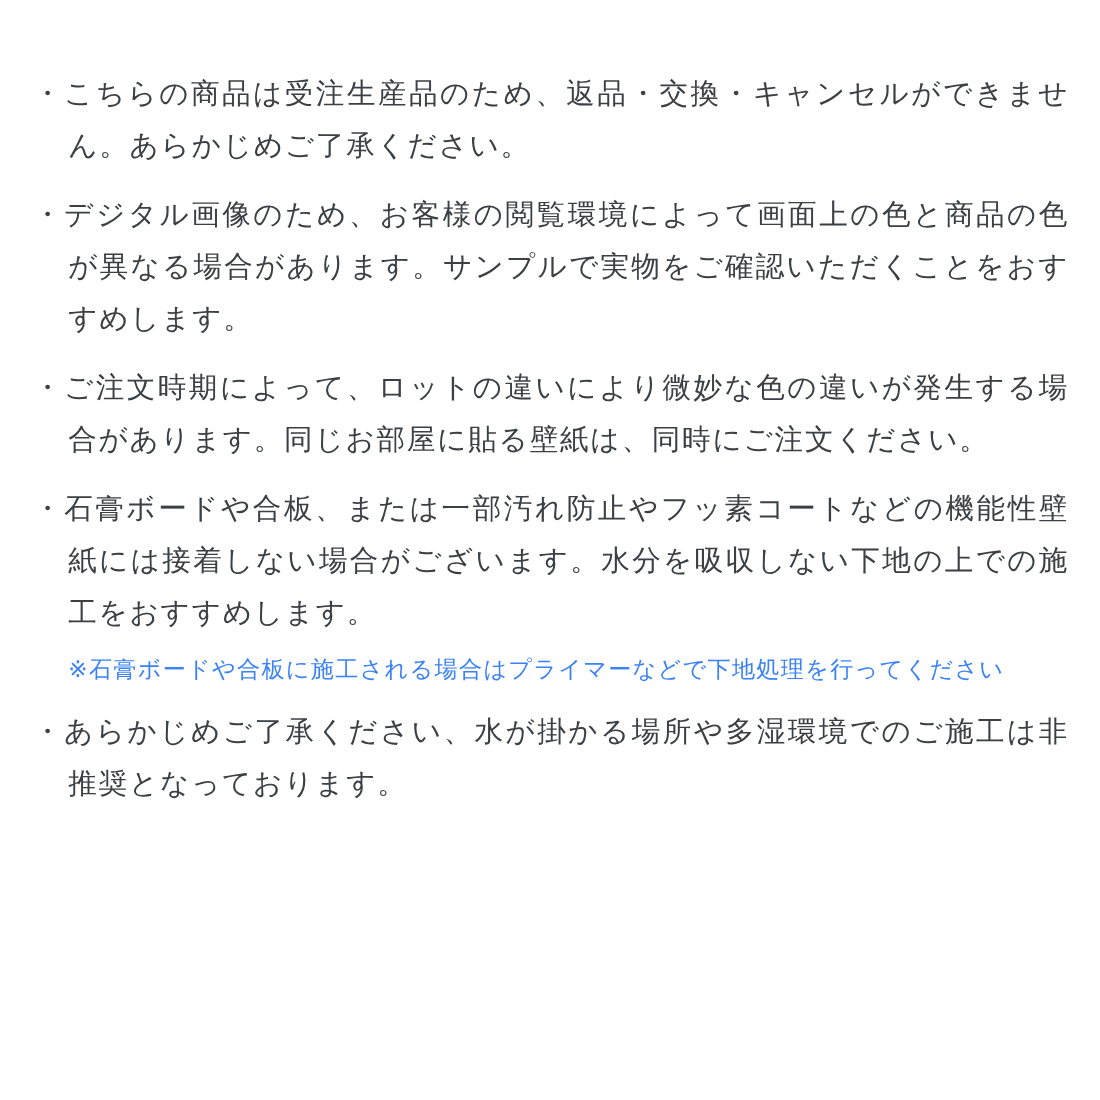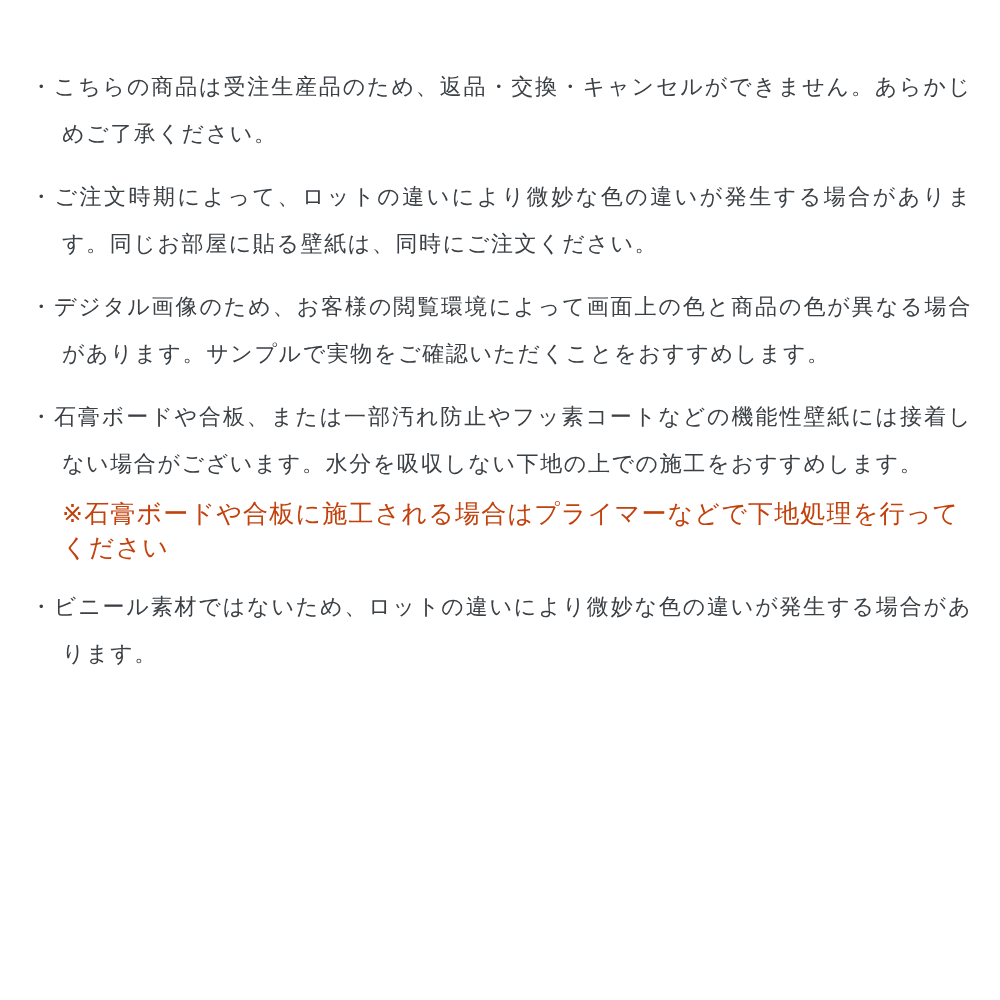--- a/index.html
+++ b/index.html
@@ -12,56 +12,56 @@
     height: 1000px;
     overflow: hidden;
     font-family: "DejaVu Sans", "Liberation Sans", sans-serif;
   }
   .notice-list {
     box-sizing: border-box;
     width: 1000px;
     padding: 63px 18px 0 30px;
   }
   .notice-item {
-    font-size: 22px;
+    font-size: 26px;
     line-height: 47px;
     letter-spacing: 1.6px;
     color: #3b4045;
     padding-left: 32px;
     text-indent: -32px;
     margin: 0 10px 16px 0;
     text-align: justify;
   }
   .notice-item .bullet {
     display: inline;
   }
   .notice-note {
-    font-size: 25px;
+    font-size: 21px;
     line-height: 34px;
     letter-spacing: 1.2px;
-    color: #c2410c;
+    color: #3b82f6;
     padding-left: 32px;
     margin: -6px 0 18px 0;
   }
   .notice-item:last-child {
     margin-bottom: 0;
   }
 </style>
 </head>
 <body>
 
 <main class="notice-list">
 
   <p class="notice-item"><span class="bullet">・</span><span>こちらの商品は受注生産品のため、返品・交換・キャンセルができません。あらかじめご了承ください。</span></p>
 
+  <p class="notice-item"><span class="bullet">・</span><span>デジタル画像のため、お客様の閲覧環境によって画面上の色と商品の色が異なる場合があります。サンプルで実物をご確認いただくことをおすすめします。</span></p>
+
   <p class="notice-item"><span class="bullet">・</span><span>ご注文時期によって、ロットの違いにより微妙な色の違いが発生する場合があります。同じお部屋に貼る壁紙は、同時にご注文ください。</span></p>
-
-  <p class="notice-item"><span class="bullet">・</span><span>デジタル画像のため、お客様の閲覧環境によって画面上の色と商品の色が異なる場合があります。サンプルで実物をご確認いただくことをおすすめします。</span></p>
 
 
 
   <p class="notice-item"><span class="bullet">・</span><span>石膏ボードや合板、または一部汚れ防止やフッ素コートなどの機能性壁紙には接着しない場合がございます。水分を吸収しない下地の上での施工をおすすめします。</span></p>
 
   <p class="notice-note"><span>※</span><span>石膏ボードや合板に施工される場合はプライマーなどで下地処理を行ってください</span></p>
 
-  <p class="notice-item"><span class="bullet">・</span><span>ビニール素材ではないため、ロットの違いにより微妙な色の違いが発生する場合があります。</span></p>
+  <p class="notice-item"><span class="bullet">・</span><span>あらかじめご了承ください、水が掛かる場所や多湿環境でのご施工は非推奨となっております。</span></p>
 
 </main>
 
 </body></html>

